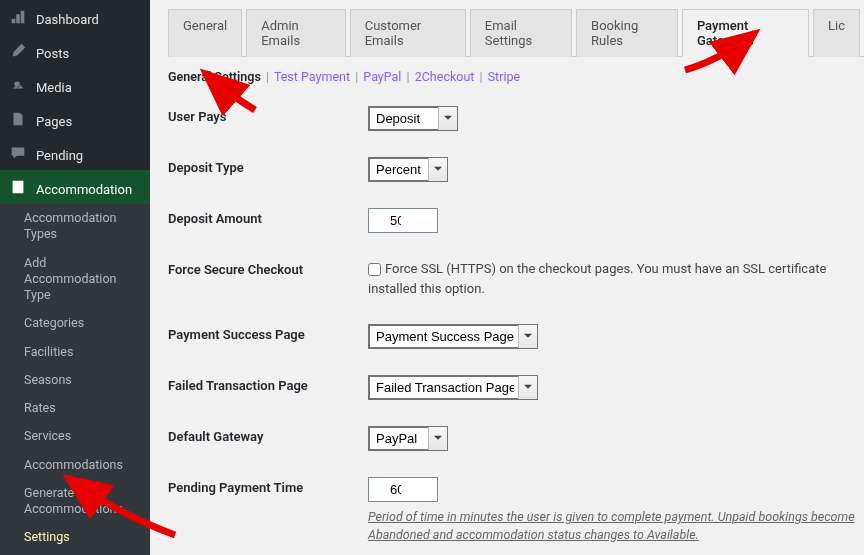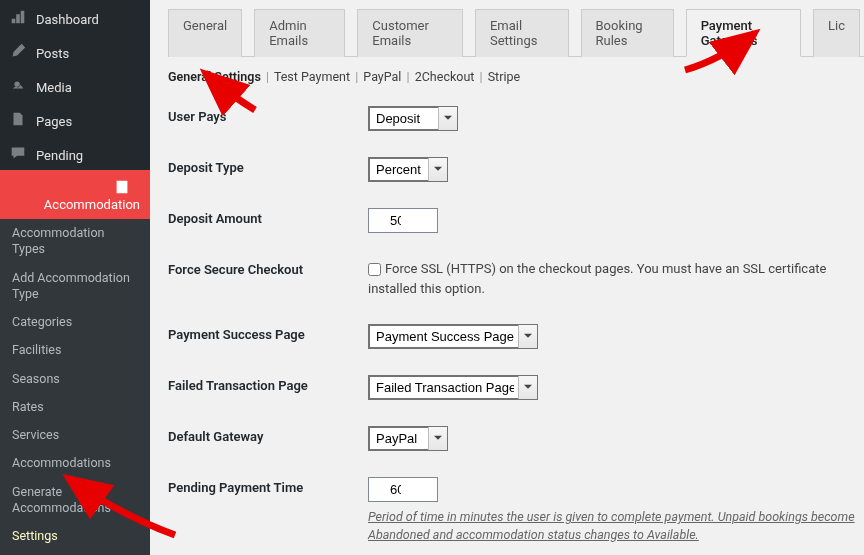--- a/index.html
+++ b/index.html
@@ -1,32 +1,32 @@
 <!DOCTYPE html>
 <html><head>
 <meta charset="utf-8">
 <style>
   * { box-sizing: border-box; margin: 0; padding: 0; }
   body { font-family: -apple-system, BlinkMacSystemFont, "Segoe UI", Roboto, "Helvetica Neue", Arial, sans-serif; font-size: 13px; color: #333; background: #f1f1f1; width: 864px; height: 555px; overflow: hidden; position: relative; }
   .wrap { display: flex; height: 555px; }
   .sidebar { width: 150px; background: #23282d; color: #eee; flex: 0 0 150px; }
   .sidebar .item { display: flex; align-items: flex-end; padding: 7px 10px 7px 8px; color: #e2e2e2; font-size: 13px; cursor: pointer; }
   .sidebar .item .icon { width: 20px; height: 20px; margin-right: 8px; display: inline-flex; align-items: center; justify-content: center; opacity: .7; }
-  .sidebar .item.active { background: #ef4444; color: #fff; position: relative; flex-direction: column; }
+  .sidebar .item.active { background: #14532d; color: #fff; position: relative; }
   .sidebar .item.active .icon { opacity: 1; }
   .sidebar .item.active::after { content: ""; position: absolute; right: -9px; top: 50%; transform: translateY(-50%); border: 9px solid transparent; border-right-color: #f1f1f1; }
   .sidebar .sub { background: #32373c; }
-  .sidebar .sub .subitem { padding: 6px 12px; color: #b4b9be; font-size: 12.5px; cursor: pointer; line-height: 1.3; }
+  .sidebar .sub .subitem { padding: 6px 24px; color: #b4b9be; font-size: 12.5px; cursor: pointer; line-height: 1.3; }
   .sidebar .sub .subitem.highlight { color: #fef9c3; }
   .main { flex: 1; padding: 8px 0 0 18px; overflow: hidden; }
-  .tabs { border-bottom: 1px solid #ccc; display: flex; gap: 8px; margin-bottom: 12px; }
+  .tabs { border-bottom: 1px solid #ccc; display: flex; gap: 0; margin-bottom: 12px; }
   .tabs .tab { padding: 8px 14px; background: #e4e4e4; border: 1px solid #ccc; border-bottom: none; margin-right: 4px; color: #555; cursor: pointer; font-size: 13px; position: relative; top: 1px; }
   .tabs .tab.active { background: #f1f1f1; border-bottom: 1px solid #f1f1f1; font-weight: 500; color: #222; }
   .subnav { margin: 10px 0 22px 0; font-size: 12.5px; }
-  .subnav .sublink { color: #404040; text-decoration: none; cursor: pointer; }
+  .subnav .sublink { color: #8b5cf6; text-decoration: none; cursor: pointer; }
   .subnav .sublink.current { color: #222; font-weight: 600; }
   .subnav .sep { color: #999; margin: 0 2px; }
   .form-row { display: flex; align-items: flex-start; margin-bottom: 26px; }
   .form-row .lbl { width: 200px; font-weight: 600; color: #23282d; font-size: 13px; padding-top: 3px; }
   .form-row .fld { flex: 1; }
   select.wpsel { border: 2px solid #737373; background: #fff; padding: 2px 22px 2px 6px; font-size: 13px; height: 25px; appearance: none; position: relative; }
   .selwrap { position: relative; display: inline-block; }
   .selwrap::after { content: ""; position: absolute; right: 1px; top: 1px; bottom: 1px; width: 18px; background: linear-gradient(#f7f7f7,#e6e6e6); border-left: 1px solid #bbb; pointer-events: none; }
   .selwrap::before { content: ""; position: absolute; right: 6px; top: 50%; transform: translateY(-40%); border: 4px solid transparent; border-top-color: #444; z-index: 2; pointer-events: none; }
   input[type=number].wpnum { border: 1px solid #7e8993; background: #fff; padding: 2px 21px; font-size: 13px; height: 25px; width: 70px; }

